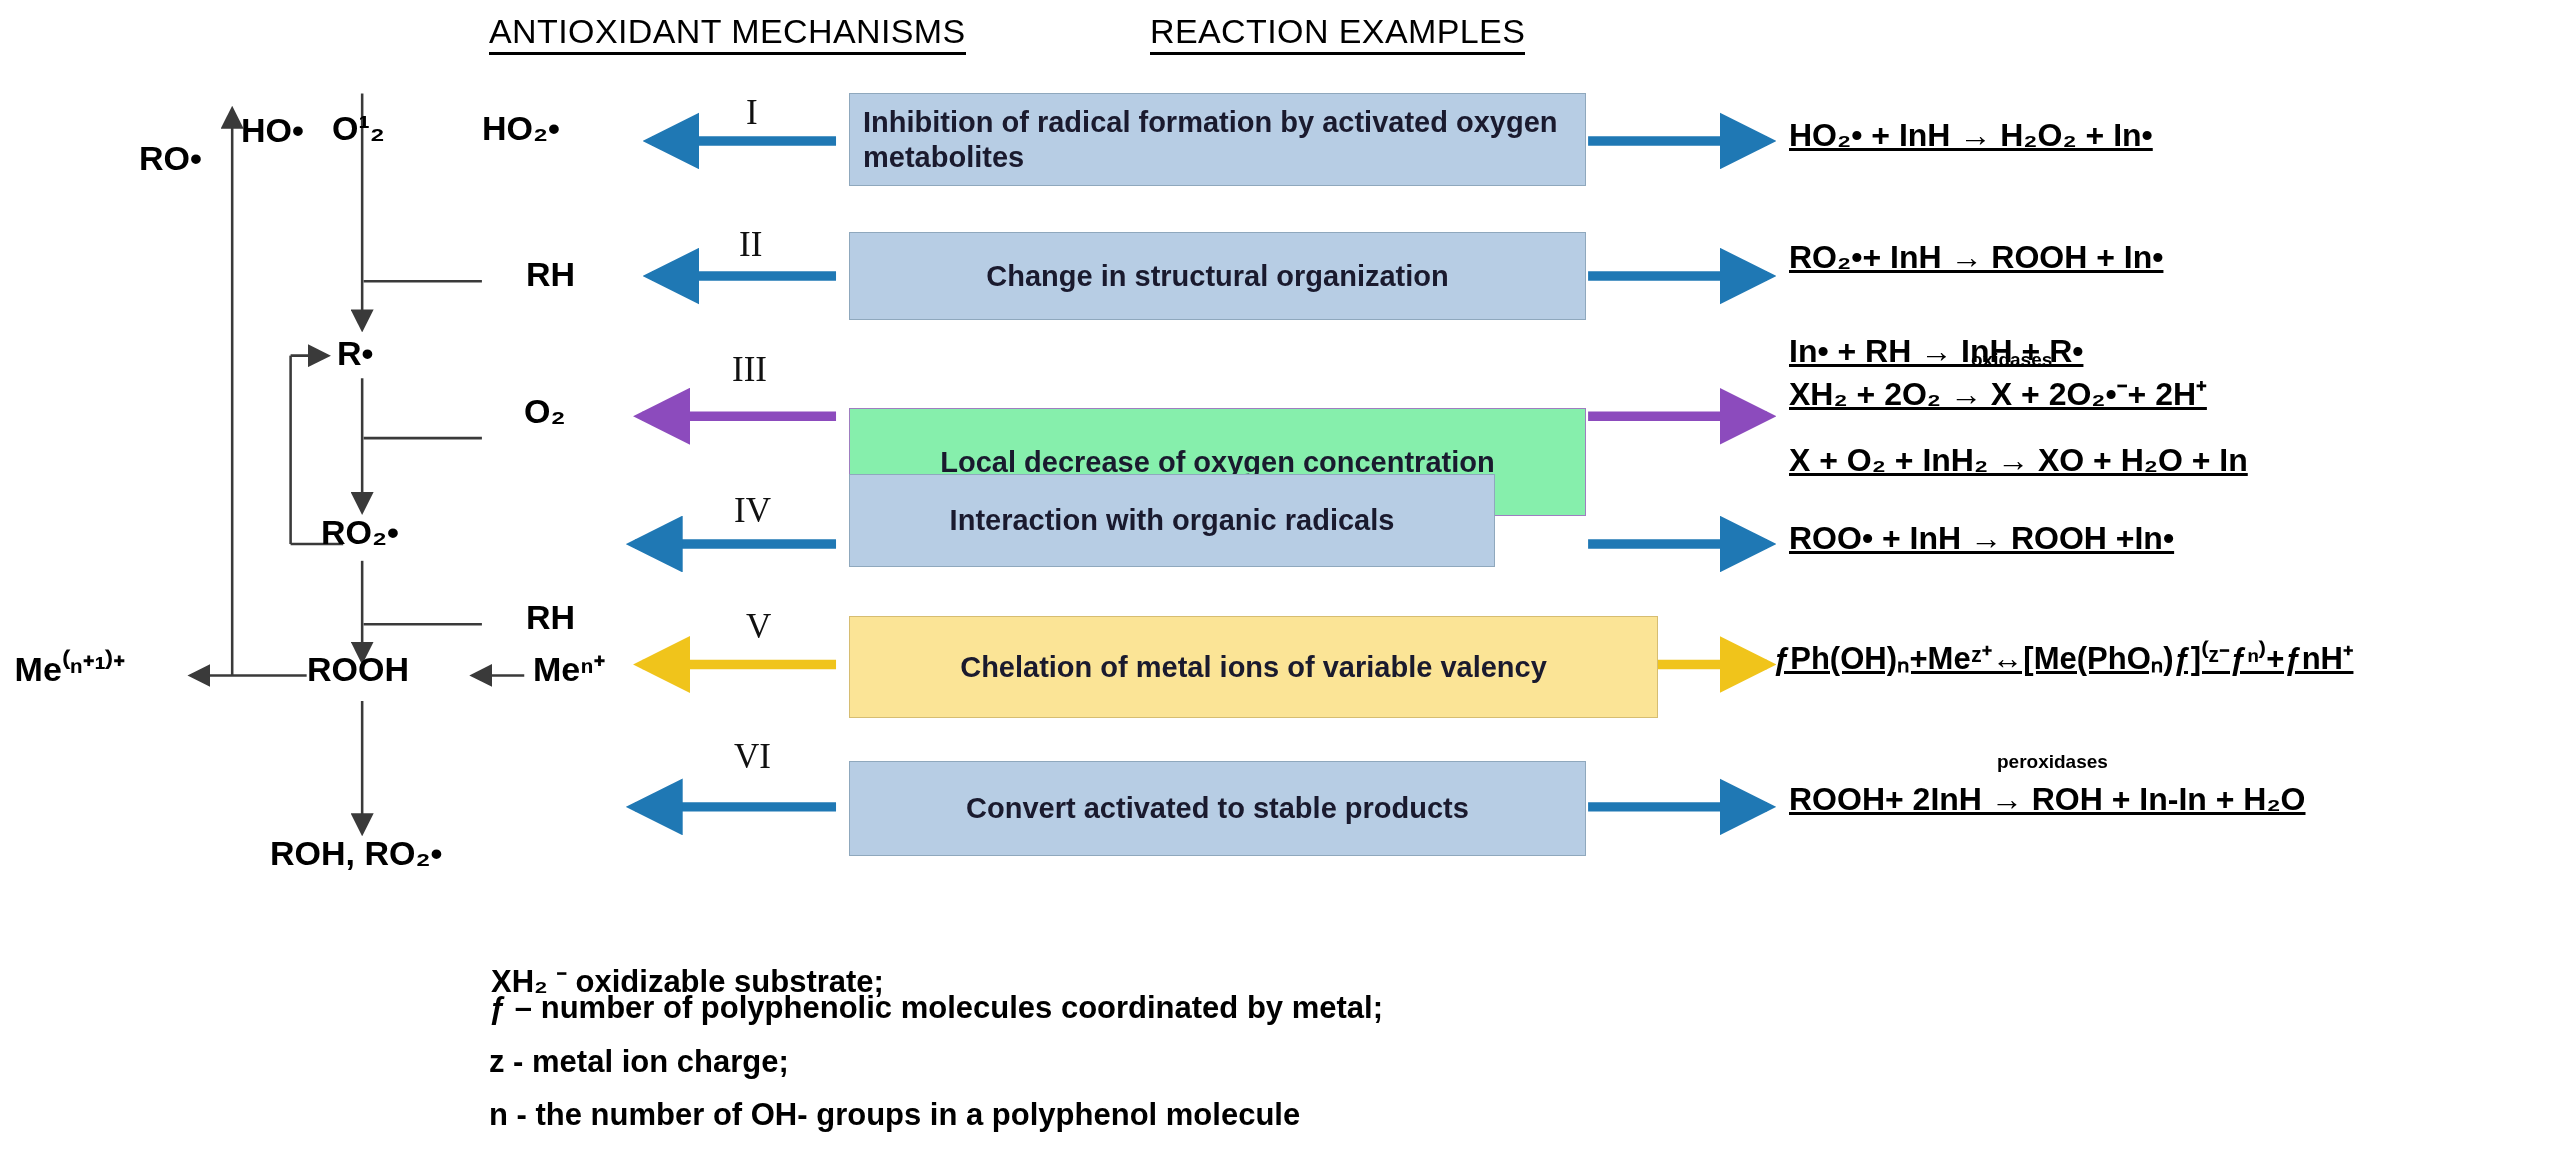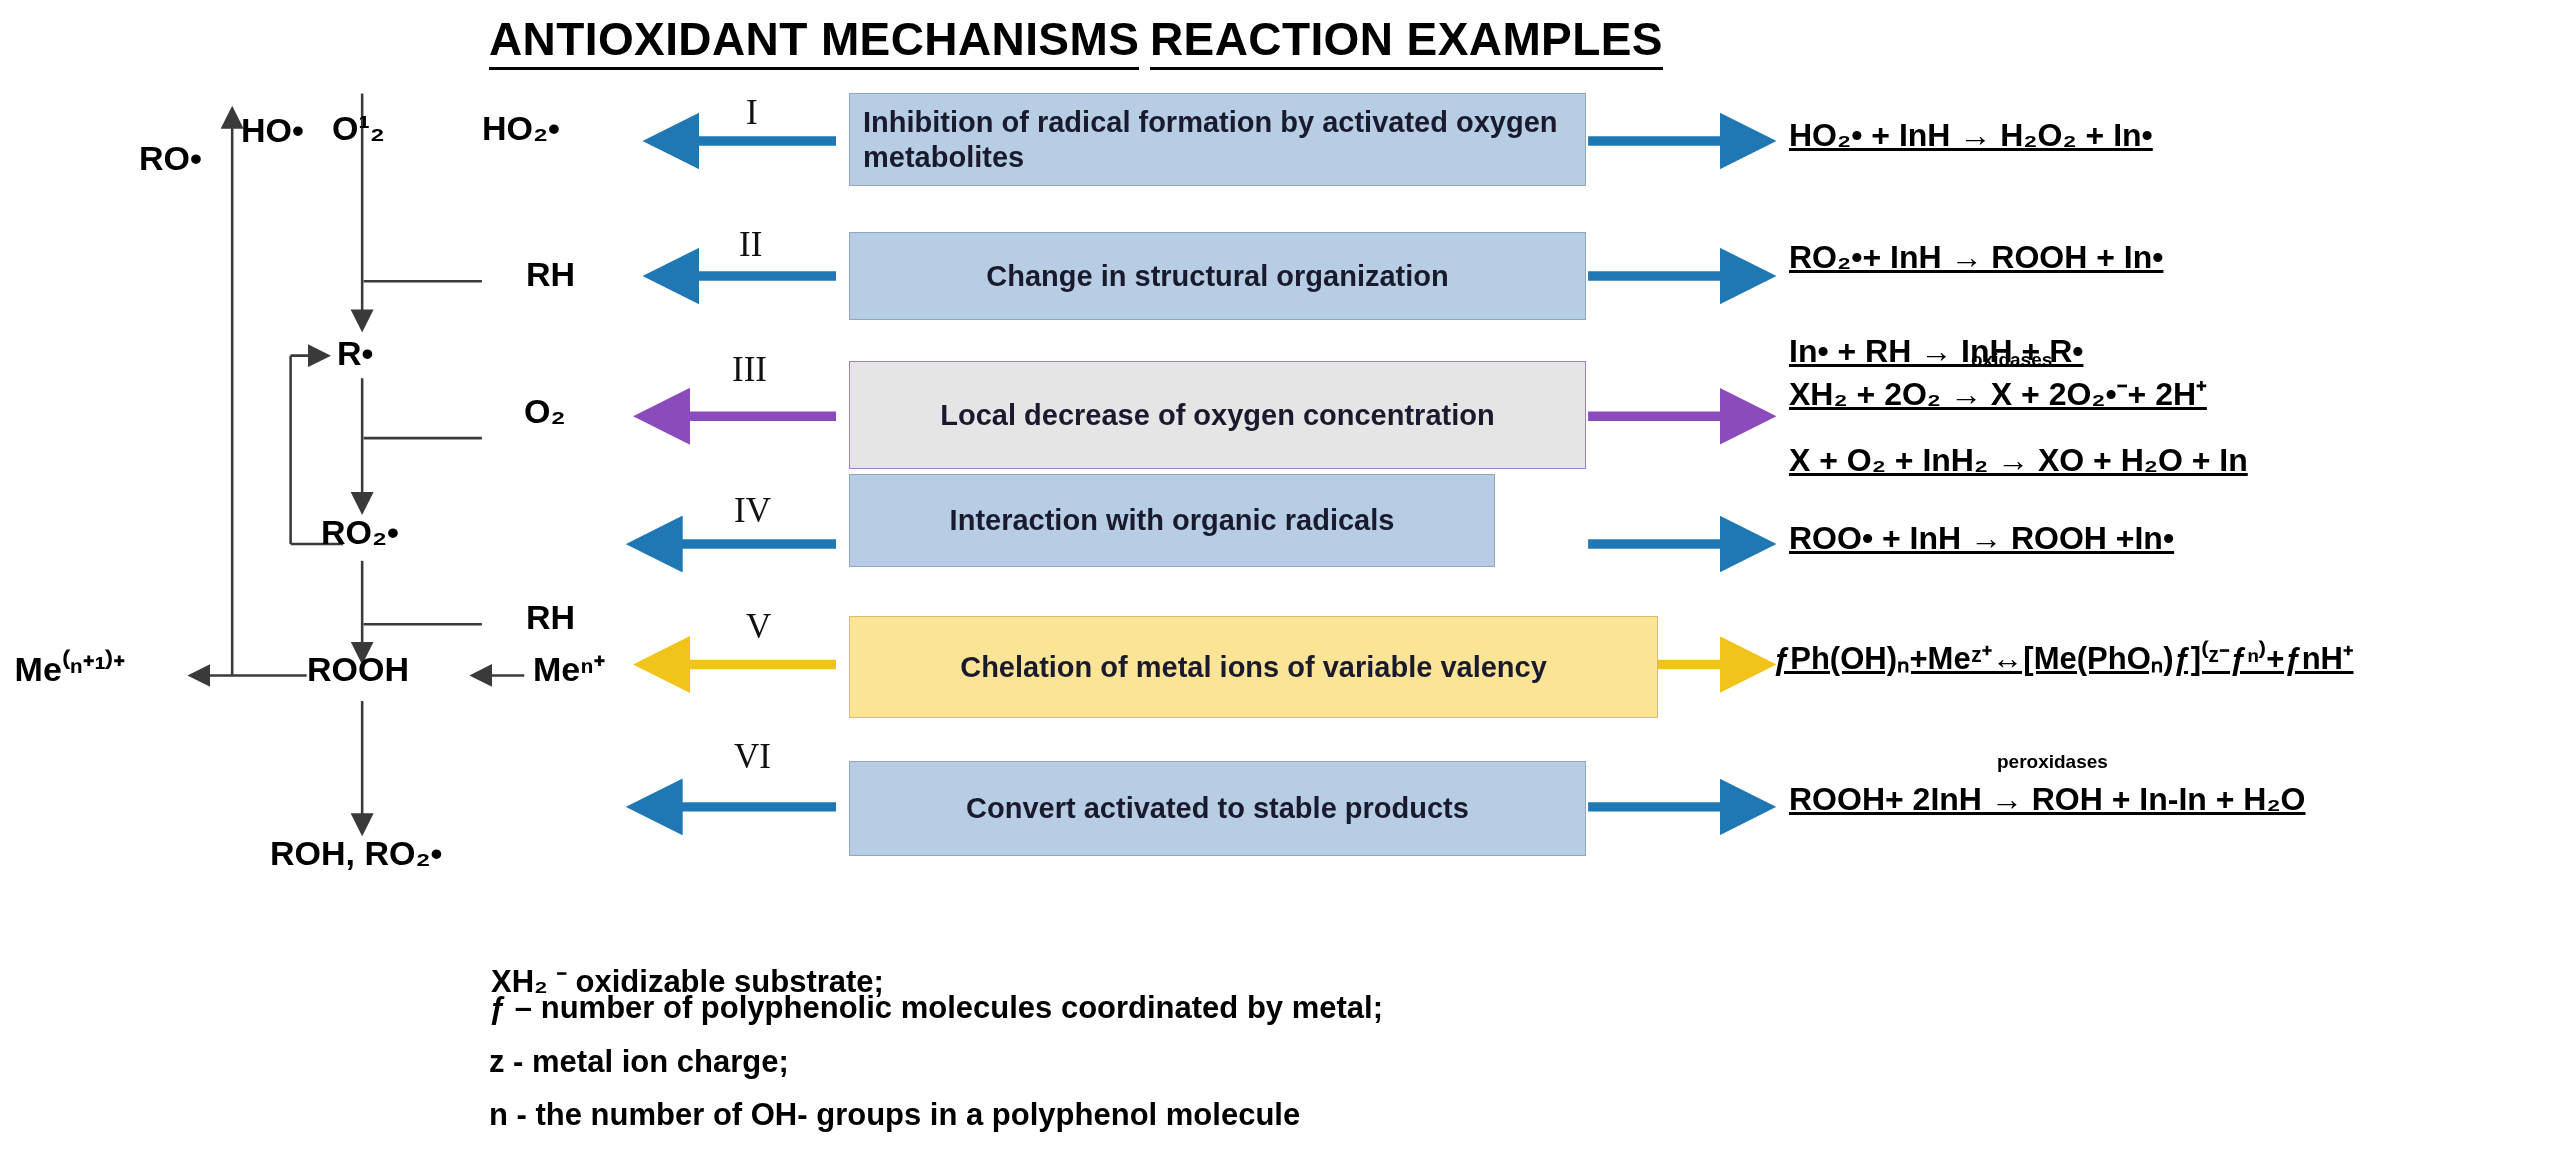--- a/index.html
+++ b/index.html
@@ -2,32 +2,32 @@
 <html style="font-size:11.7px"><head>
 <meta charset="utf-8">
 <style>
   html,body{margin:0;padding:0;background:#ffffff;}
   body{
     width:2576px;height:1172px;position:relative;overflow:hidden;
     font-family:"Liberation Sans",sans-serif;color:#000;
   }
   .abs{position:absolute;}
   .hdr{
-    font-weight:bold;font-size:46px;letter-spacing:0.4px;
+    font-weight:normal;font-size:34px;letter-spacing:0.4px;
     border-bottom:3.7px solid #000;padding-bottom:1.5px;white-space:nowrap;
   }
   .chem{font-weight:bold;font-size:34px;white-space:nowrap;line-height:1;}
   .box{
     position:absolute;box-sizing:border-box;
     display:flex;align-items:center;justify-content:center;text-align:left;
     font-weight:bold;font-size:29px;line-height:1.18;color:#1a1a2e;
     padding:2.9px 13px;
   }
   .box.blue{background:#b7cde4;border:0.7px solid #8fa8bd;}
-  .box.purple{background:#e5e5e5;border:0.7px solid #9f7dc0;}
+  .box.purple{background:#86efac;border:0.7px solid #9f7dc0;margin-top:47px;}
   .box.yellow{background:#fbe496;border:0.7px solid #d6bd72;}
   .rnum{
     position:absolute;font-family:"Liberation Serif",serif;
     font-size:35px;font-weight:normal;color:#111;
   }
   .eq{
     position:absolute;font-weight:bold;font-size:32px;white-space:nowrap;
     line-height:1.05;
     text-decoration:underline;
   }

